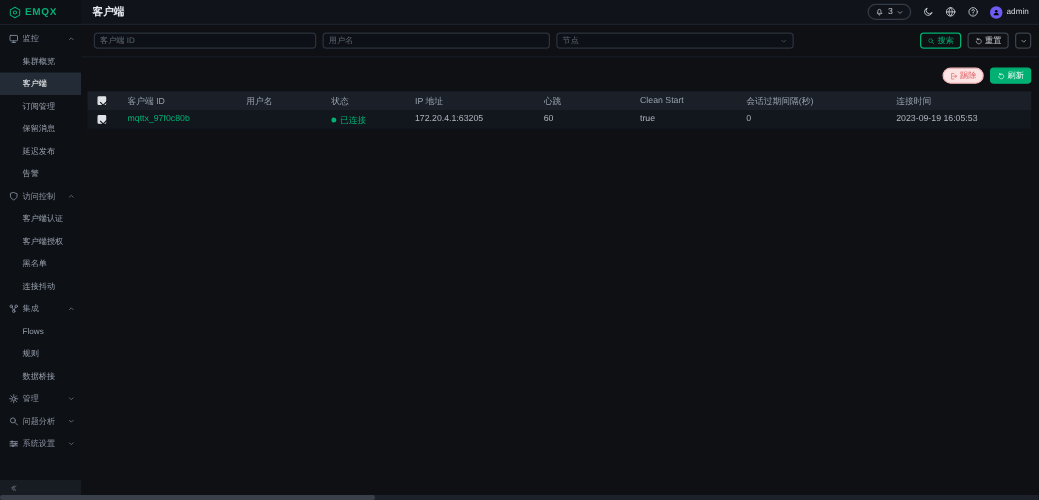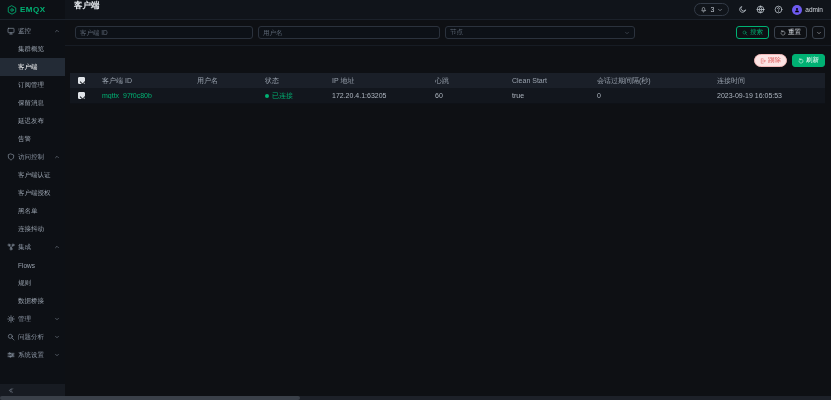--- a/index.html
+++ b/index.html
@@ -9,21 +9,21 @@
     background:#0c0e12; color:#c7cdd6; font-size:7px;
     position:relative;
   }
   .icn { display:inline-flex; align-items:center; justify-content:center; }
   .icn svg { stroke:currentColor; fill:none; stroke-width:2; stroke-linecap:round; stroke-linejoin:round; display:block; }
 
   
   .header {
     position:absolute; top:0; left:0; right:0; height:20px;
     background:#10141a; border-bottom:1px solid #1b212a;
-    display:flex; z-index:5;
+    display:flex; align-items:center; z-index:5;
   }
   .logo-box {
     width:65px; height:100%; background:#0d1015; flex:0 0 65px;
     display:flex; align-items:center; gap:3px; padding-left:7px;
   }
   .logo-box .icn { color:#00b173; }
   .brand-name { color:#00b173; font-weight:bold; font-size:8px; letter-spacing:.5px; }
   .page-title { padding-left:9px; font-size:8.5px; font-weight:bold; color:#e6eaef; }
   .header-right { margin-left:auto; display:flex; align-items:center; gap:9px; padding-right:8px; }
   .alarm-pill {

